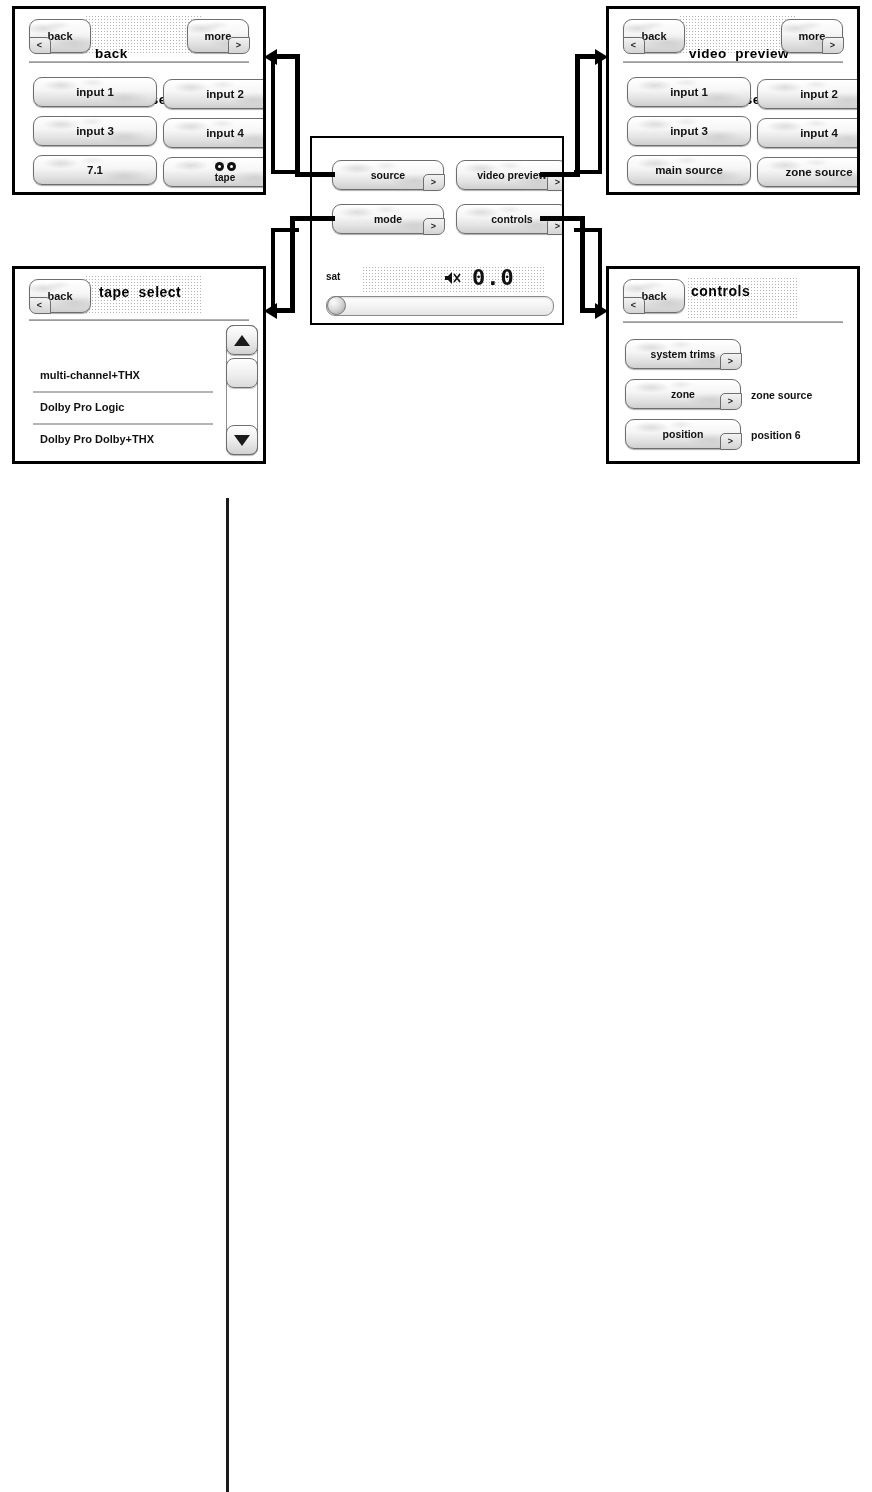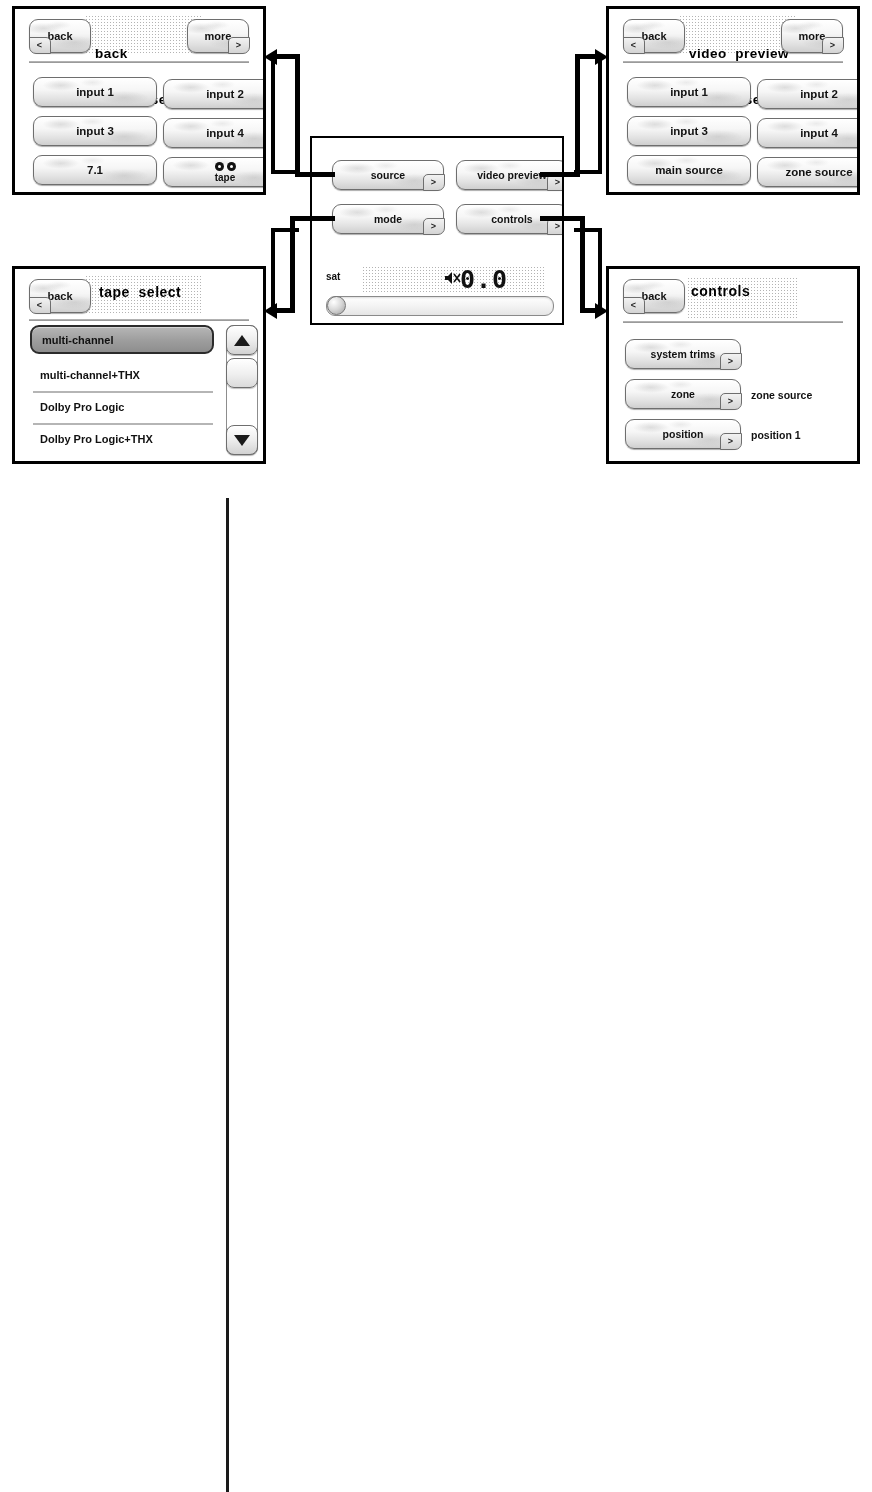--- a/index.html
+++ b/index.html
@@ -241,54 +241,51 @@
       <span class="fold br">&gt;</span>
     </div>
 
     <div class="vol-area" style="left:14px;top:128px;width:226px;height:28px;">
       <div class="vol-texture"></div>
       <div class="vol-label">sat</div>
       <svg class="mute-icon" style="left:117px;top:4px;" viewBox="0 0 18 16">
         <path d="M2 6 H5 L9 2 V14 L5 10 H2 Z" fill="#111"></path>
         <path d="M11 4 L17 12 M17 4 L11 12" stroke="#111" stroke-width="1.6"></path>
       </svg>
-      <div class="lcd" style="left:134px;top:-1px;font-size:25px;letter-spacing:1px;">0.0</div>
+      <div class="lcd" style="left:146px;top:-1px;font-size:22px;letter-spacing:1px;">0.0</div>
       <div class="lcd" style="left:208px;top:11px;font-size:10px;margin-left:32px;">dB</div>
     </div>
     <div class="slider-track" style="left:14px;top:158px;width:226px;"></div>
     <div class="slider-thumb" style="left:15px;top:158px;"></div>
   </div>
 </div>
 
 <div class="panel" style="left:12px;top:266px;width:254px;height:198px;">
   <div class="panel-inner">
     <div class="hdr">
       <div class="hdr-texture"></div>
       <div class="btn back-btn">
         <span class="grime"></span>
         <span class="lbl">back</span>
         <span class="fold bl">&lt;</span>
       </div>
       <div class="hdr-title" style="left:84px;top:16px;font-size:14px;">tape  select</div>
       <div class="hdr-rule" style="top:50px;"></div>
     </div>
 
-    <div class="mode-row sel" style="left:15px;top:56px;width:184px;height:29px;">
-      <span>multi-channel</span>
-    </div>
     <div class="mode-row" style="left:15px;top:93px;width:184px;height:26px;">
       <span>multi-channel+THX</span>
     </div>
     <div class="mode-sep" style="left:18px;top:122px;width:180px;"></div>
     <div class="mode-row" style="left:15px;top:125px;width:184px;height:26px;">
       <span>Dolby Pro Logic</span>
     </div>
     <div class="mode-sep" style="left:18px;top:154px;width:180px;"></div>
     <div class="mode-row" style="left:15px;top:157px;width:190px;height:26px;">
-      <span>Dolby Pro Logic+THX</span>
+      <span>Dolby Pro Dolby+THX</span>
     </div>
 
     <div class="scroll-track" style="left:211px;top:56px;height:130px;"></div>
     <div class="scroll-btn" style="left:211px;top:56px;">
       <span class="tri up"></span>
     </div>
     <div class="scroll-thumb" style="left:211px;top:89px;"></div>
     <div class="scroll-btn" style="left:211px;top:156px;">
       <span class="tri dn"></span>
     </div>
@@ -319,21 +316,21 @@
       <span class="lbl">zone</span>
       <span class="fold br">&gt;</span>
     </div>
     <div class="ctl-val" style="left:142px;top:120px;">zone source</div>
 
     <div class="btn ctl-btn" style="left:16px;top:150px;">
       <span class="grime"></span>
       <span class="lbl">position</span>
       <span class="fold br">&gt;</span>
     </div>
-    <div class="ctl-val" style="left:142px;top:160px;">position 1</div>
+    <div class="ctl-val" style="left:142px;top:160px;">position 6</div>
   </div>
 </div>
 
 <div class="ln" style="left:295px;top:172px;width:40px;height:5px;"></div>
 <div class="ln" style="left:295px;top:54px;width:5px;height:123px;"></div>
 <div class="ln" style="left:277px;top:54px;width:22px;height:5px;"></div>
 <div class="arrow left" style="left:264px;top:48.5px;"></div>
 
 <div class="ln" style="left:540px;top:172px;width:40px;height:5px;"></div>
 <div class="ln" style="left:575px;top:54px;width:5px;height:123px;"></div>

